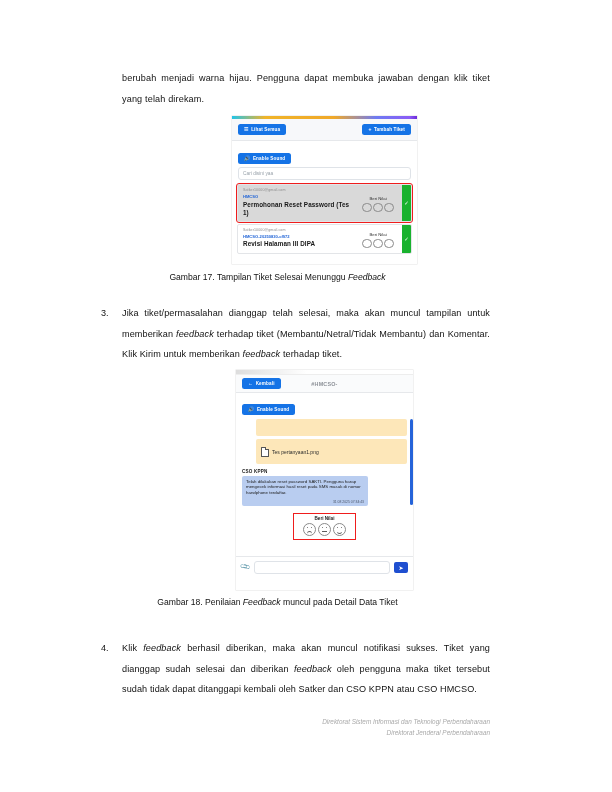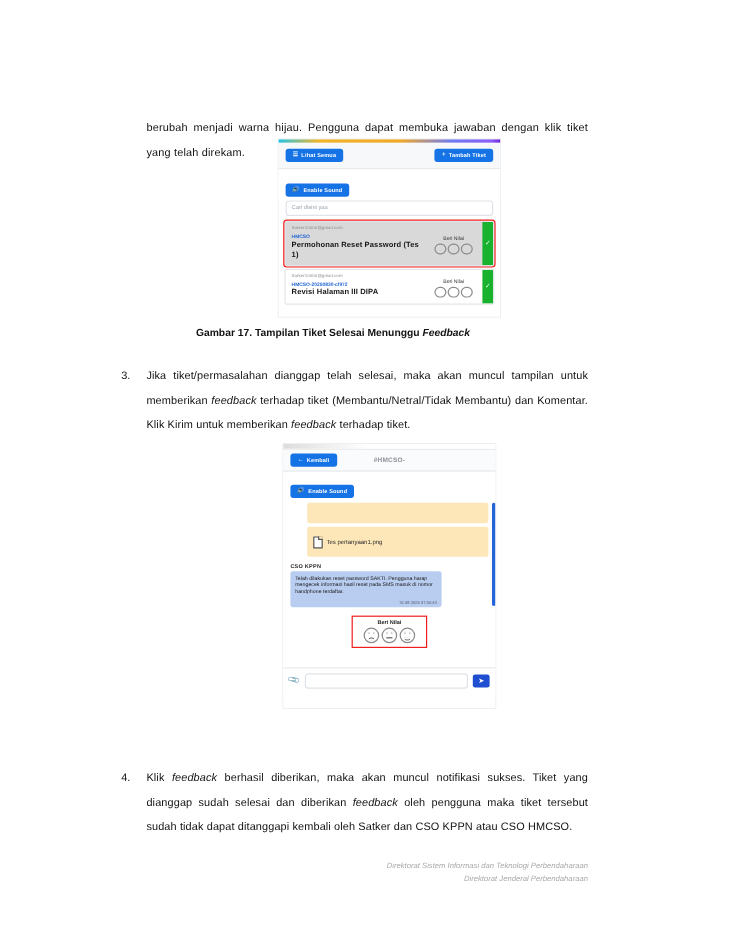--- a/index.html
+++ b/index.html
@@ -14,38 +14,36 @@
   .page { position:relative; width:612px; height:792px; }
 
   
   .para {
     position:absolute;
     font-size:9.1px;
     line-height:20.5px;
     text-align:justify;
     color:#121212;
     letter-spacing:0.15px;
-    margin-top:28px;
   }
   .para.intro { left:122px; top:68px; width:368px; }
   .num-para { position:absolute; left:101px; width:389px; font-size:9.1px; line-height:20.5px; color:#121212; }
   .num-para .num { position:absolute; left:0; top:0; width:18px; text-align:left; }
   .num-para .txt { display:block; margin-left:21px; text-align:justify; letter-spacing:0.1px; }
   .p3 { top:303px; }
   .p4 { top:638px; }
   i, .it { font-style:italic; }
 
   
   .caption {
     position:absolute;
     width:555px; left:0;
     text-align:center;
     font-size:8.6px;
     color:#121212;
-    font-weight:bold;
   }
   .cap17 { top:272px; }
   .cap18 { top:597px; }
 
   
   .footer {
     position:absolute;
     right:122px;
     text-align:right;
     font-size:6.4px;
@@ -404,20 +402,23 @@
 
     <div class="s2-input">
       <span class="clip">📎</span>
       <div class="msg-field"></div>
       <div class="send-btn">
         <span>➤</span>
       </div>
     </div>
   </div>
 
+  <div class="caption cap18">
+    <span>Gambar 18. Penilaian </span><i>Feedback</i><span> muncul pada Detail Data Tiket</span>
+  </div>
 
   <div class="num-para p4">
     <span class="num">4.</span>
     <span class="txt"><span>Klik </span><i>feedback</i><span> berhasil diberikan, maka akan muncul notifikasi sukses. Tiket yang dianggap sudah selesai dan diberikan </span><i>feedback</i><span> oleh pengguna maka tiket tersebut sudah tidak dapat ditanggapi kembali oleh Satker dan CSO KPPN atau CSO HMCSO.</span></span>
   </div>
 
   <div class="footer l1">Direktorat Sistem Informasi dan Teknologi Perbendaharaan</div>
   <div class="footer l2">Direktorat Jenderal Perbendaharaan</div>
 
 </div>

